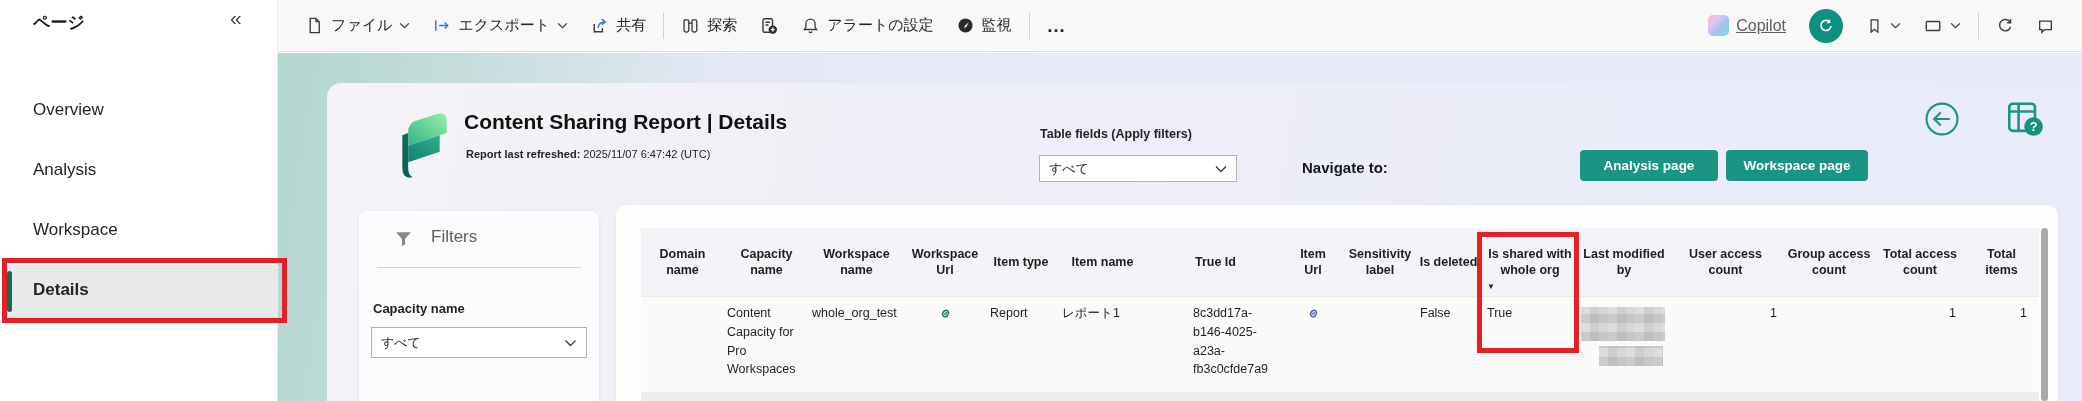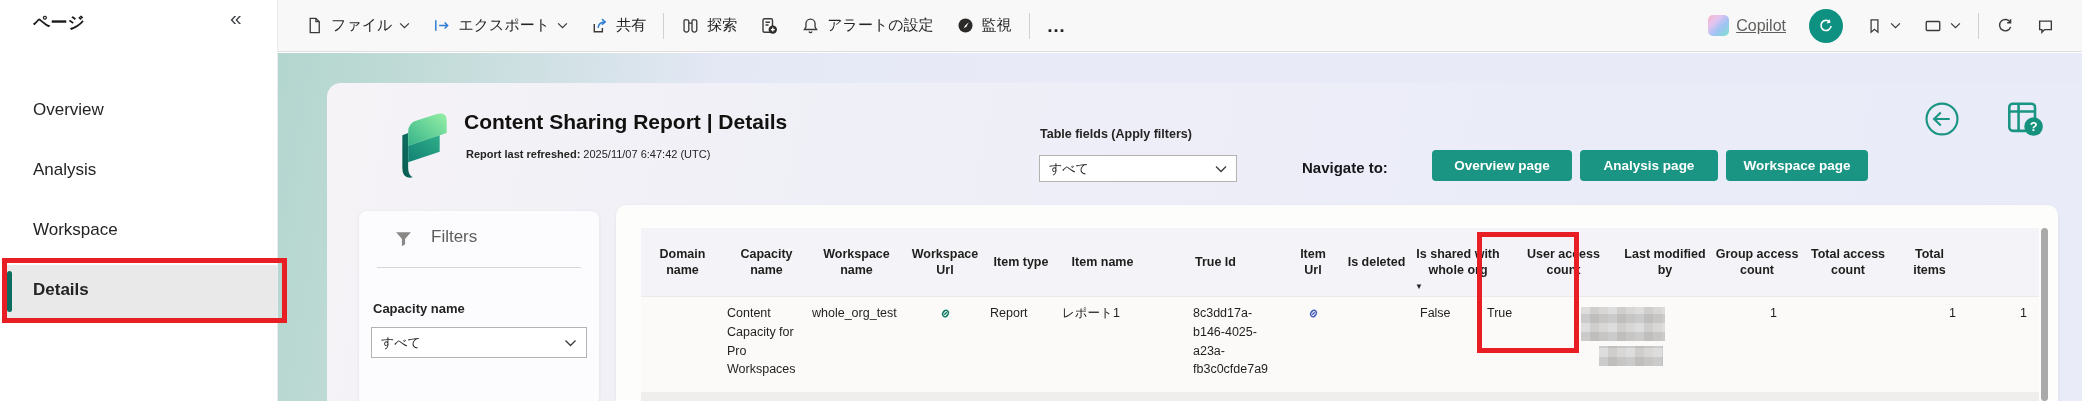--- a/index.html
+++ b/index.html
@@ -250,21 +250,20 @@
     <div class="selbox" style="left:712px;top:72px;width:198px;height:27px;">
       <span>すべて</span>
       <span>
           <svg width="12" height="8" viewBox="0 0 12 8" fill="none" stroke="#3b3a39" stroke-width="1.3">
             <path d="M1 1.5l5 5 5-5"></path>
           </svg>
         </span>
     </div>
 
     <div id="nav-label">Navigate to:</div>
-    <button class="nav-btn" style="left:1105px;width:140px;">Overview page</button>
     <button class="nav-btn" style="left:1253px;width:138px;">Analysis page</button>
     <button class="nav-btn" style="left:1399px;width:142px;">Workspace page</button>
 
     <div class="abs" style="left:1598px;top:19px;">
       <svg width="34" height="34" viewBox="0 0 22 22" fill="none" stroke="#1b9583" stroke-width="1.4">
           <circle cx="11" cy="11" r="10"></circle>
           <path d="M16 11H6.5M10.2 6.8L5.9 11l4.3 4.2"></path>
         </svg>
     </div>
     <div class="abs" style="left:1678px;top:15px;">
@@ -298,27 +297,28 @@
     <div id="tablecard">
       <div id="thead">
         <div class="th" style="width:83px;padding:0 10px;">Domain name</div>
         <div class="th" style="width:85px;padding:0 6px;">Capacity name</div>
         <div class="th" style="width:95px;padding:0 6px;">Workspace name</div>
         <div class="th" style="width:82px;padding:0 6px;">Workspace Url</div>
         <div class="th" style="width:70px;padding:0 4px;">Item type</div>
         <div class="th" style="width:93px;padding:0 6px;">Item name</div>
         <div class="th" style="width:133px;padding:0 6px;">True Id</div>
         <div class="th" style="width:62px;padding:0 14px;">Item Url</div>
+        <div class="th" style="width:72px;padding:0 6px;">Sensitivity label</div>
         <div class="th" style="width:65px;padding:0;">Is deleted</div>
         <div class="th" style="width:98px;padding:0 5px;">
           <span>Is shared with whole org</span>
           <span id="sort-arrow">▼</span>
         </div>
+        <div class="th" style="width:90px;padding:0 1px;">Last modified by</div>
         <div class="th" style="width:113px;padding:0 12px;">User access count</div>
-        <div class="th" style="width:90px;padding:0 1px;">Last modified by</div>
         <div class="th" style="width:94px;padding:0 2px;">Group access count</div>
         <div class="th" style="width:88px;padding:0 2px;">Total access count</div>
         <div class="th" style="width:75px;padding:0 12px;">Total items</div>
       </div>
 
       <div id="trow">
         <div class="td" style="width:83px;"></div>
         <div class="td" style="width:85px;padding-left:3px;padding-right:12px;">Content Capacity for Pro Workspaces</div>
         <div class="td" style="width:95px;padding-left:3px;">whole_org_test</div>
         <div class="td" style="width:82px;text-align:center;">

